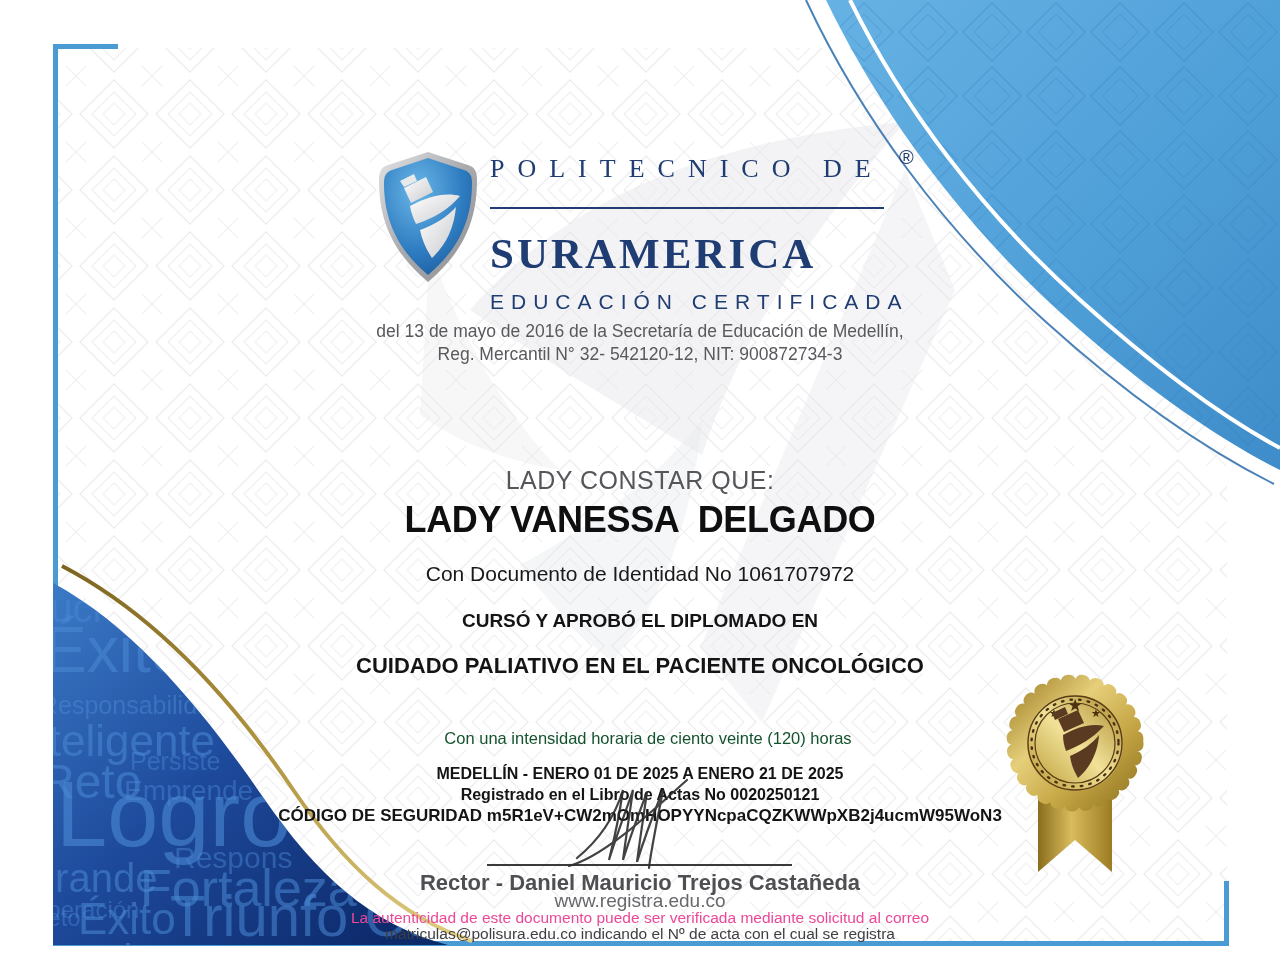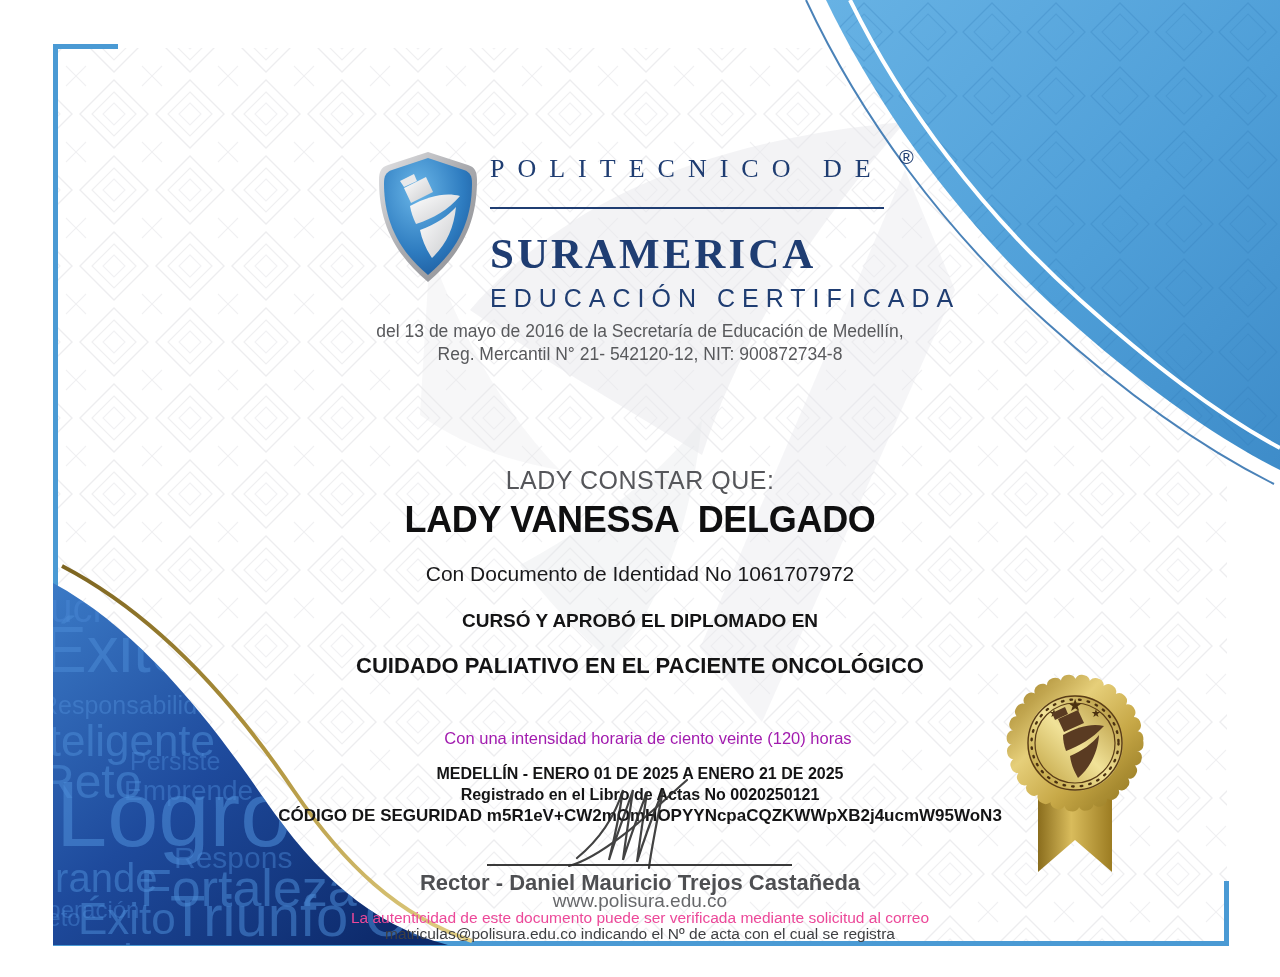--- a/index.html
+++ b/index.html
@@ -8,32 +8,32 @@
   .abs{position:absolute;}
   .centered{left:0;right:0;text-align:center;}
   
   .frame{position:absolute;background:#4a9ad4;z-index:2;}
   
   .logo-text{position:absolute;left:490px;top:154px;z-index:6;color:#1f3d72;}
   .logo-l1{font-family:"Liberation Serif",serif;font-size:26px;letter-spacing:13px;
            border-bottom:2px solid #1f3d72;padding-bottom:23px;display:inline-block;white-space:nowrap;}
   .logo-l2{font-family:"Liberation Serif",serif;font-size:43px;font-weight:bold;letter-spacing:3px;
            margin-top:20px;white-space:nowrap;}
-  .logo-l3{font-size:25px;letter-spacing:7px;margin-top:6px;white-space:nowrap;}
+  .logo-l3{font-size:21px;letter-spacing:7px;margin-top:12px;white-space:nowrap;}
   .regmark{position:absolute;left:899px;top:146px;font-size:20px;color:#1f3d72;z-index:6;}
   
   .license{position:absolute;top:320px;left:0;right:0;text-align:center;z-index:6;
            font-size:17.5px;line-height:23px;color:#58595c;}
   .t-heading{position:absolute;top:466px;font-size:25px;letter-spacing:.5px;color:#55565a;z-index:6;}
   .t-name{position:absolute;top:499px;font-size:36px;font-weight:bold;color:#0f0f10;
           white-space:pre;z-index:6;letter-spacing:-0.3px;}
   .t-doc{position:absolute;top:562px;font-size:21px;color:#19191b;z-index:6;}
   .t-intro{position:absolute;top:610px;font-size:19px;font-weight:bold;color:#141415;z-index:6;}
   .t-course{position:absolute;top:653px;font-size:22px;font-weight:bold;color:#141415;z-index:6;}
-  .t-intensity{position:absolute;top:729px;font-size:16.5px;color:#a21caf;z-index:6;padding-left:16px;}
+  .t-intensity{position:absolute;top:729px;font-size:16.5px;color:#14532d;z-index:6;padding-left:16px;}
   .t-date{position:absolute;top:765px;font-size:16px;font-weight:bold;color:#141415;z-index:6;}
   .t-acta{position:absolute;top:786px;font-size:16px;font-weight:bold;color:#141415;z-index:6;}
   .t-code{position:absolute;top:806px;font-size:17px;font-weight:bold;color:#141415;z-index:6;}
   .sig-line{position:absolute;left:487px;top:864px;width:305px;height:2px;background:#3a3a3a;z-index:6;}
   .t-rector{position:absolute;top:870px;font-size:22px;font-weight:bold;color:#4e4f52;z-index:6;}
   .t-www{position:absolute;top:890px;font-size:19px;color:#67686b;z-index:6;}
   .t-ver1{position:absolute;top:909px;font-size:15.5px;color:#ec4899;z-index:6;}
   .t-ver2{position:absolute;top:925px;font-size:15.5px;color:#3e3f42;z-index:6;}
   svg{display:block;}
   .layer{position:absolute;left:0;top:0;z-index:1;}
@@ -152,21 +152,21 @@
 
   <div class="logo-text">
     <div class="logo-l1">POLITECNICO DE</div>
     <div class="logo-l2">SURAMERICA</div>
     <div class="logo-l3">EDUCACIÓN CERTIFICADA</div>
   </div>
   <div class="regmark">®</div>
 
   <div class="license">
     <div>del 13 de mayo de 2016 de la Secretaría de Educación de Medellín,</div>
-    <div>Reg. Mercantil N° 21- 542120-12, NIT: 900872734-8</div>
+    <div>Reg. Mercantil N° 32- 542120-12, NIT: 900872734-3</div>
   </div>
 
   <div class="t-heading centered">LADY CONSTAR QUE:</div>
   <div class="t-name centered">LADY VANESSA  DELGADO</div>
   <div class="t-doc centered">Con Documento de Identidad No 1061707972</div>
   <div class="t-intro centered">CURSÓ Y APROBÓ EL DIPLOMADO EN</div>
   <div class="t-course centered">CUIDADO PALIATIVO EN EL PACIENTE ONCOLÓGICO</div>
   <div class="t-intensity centered">Con una intensidad horaria de ciento veinte (120) horas</div>
   <div class="t-date centered">MEDELLÍN - ENERO 01 DE 2025 A ENERO 21 DE 2025</div>
   <div class="t-acta centered">Registrado en el Libro de Actas No 0020250121</div>
@@ -174,21 +174,21 @@
 
   <svg class="abs" style="left:565px;top:778px;z-index:7" width="150" height="95" viewBox="0 0 150 95" aria-hidden="true">
     <g fill="none" stroke="#2e2e2e" stroke-width="2.2" stroke-linecap="round" opacity="0.9">
       <path d="M12,80 C34,62 50,38 58,12 C54,40 48,66 44,82 C52,56 62,30 68,12 C64,40 60,66 58,82 C66,56 76,30 82,14 C78,42 74,68 72,84 C80,58 90,32 98,12 C92,44 86,72 84,90"></path>
       <path d="M4,88 C40,78 86,34 122,2"></path>
     </g>
   </svg>
   <div class="sig-line"></div>
 
   <div class="t-rector centered">Rector - Daniel Mauricio Trejos Castañeda</div>
-  <div class="t-www centered">www.polisura.edu.co</div>
+  <div class="t-www centered">www.registra.edu.co</div>
   <div class="t-ver1 centered">La autenticidad de este documento puede ser verificada mediante solicitud al correo</div>
   <div class="t-ver2 centered">matriculas@polisura.edu.co indicando el Nº de acta con el cual se registra</div>
 
   <svg class="abs" style="left:990px;top:665px;z-index:5" width="175" height="215" viewBox="0 0 175 215" aria-hidden="true">
     <defs>
       <linearGradient id="goldSeal" x1="0" y1="0" x2="1" y2="1">
         <stop offset="0" stop-color="#a08028"></stop>
           <stop offset="0.35" stop-color="#e6cf7a"></stop>
         <stop offset="0.65" stop-color="#c7a847"></stop>
           <stop offset="1" stop-color="#8f741f"></stop>

